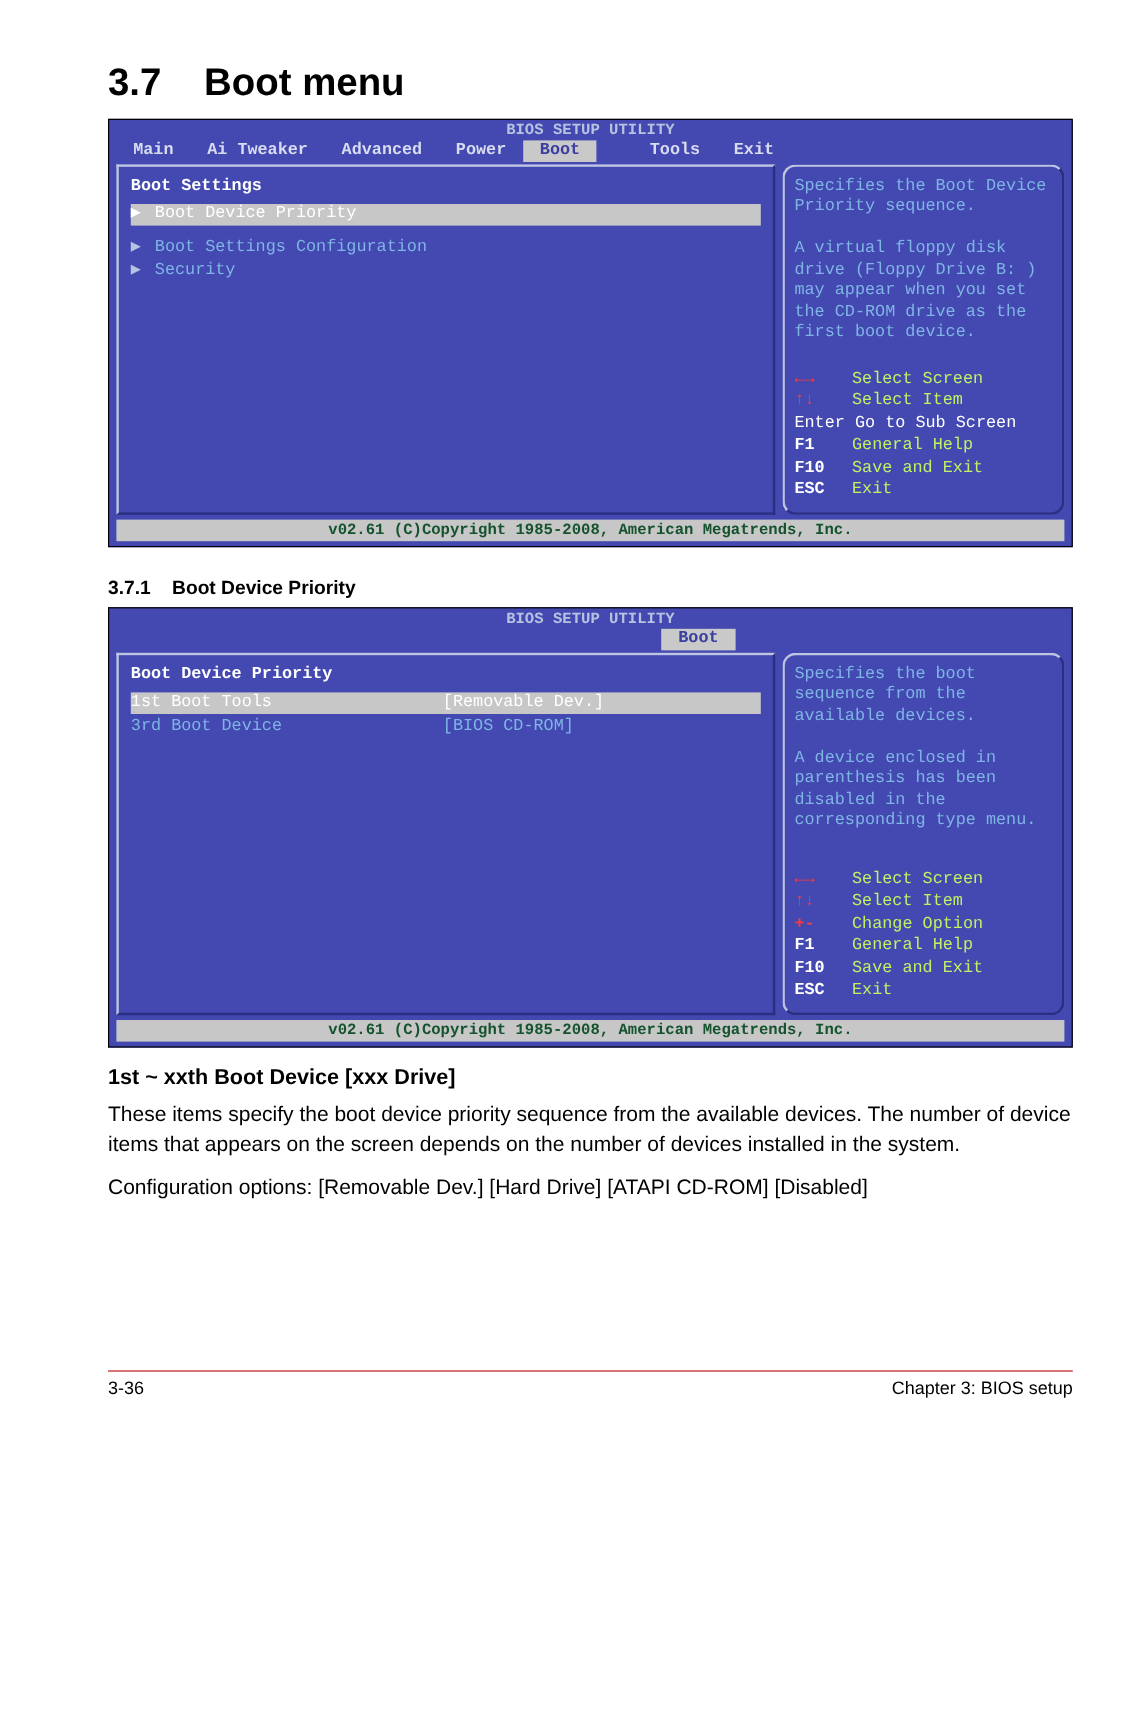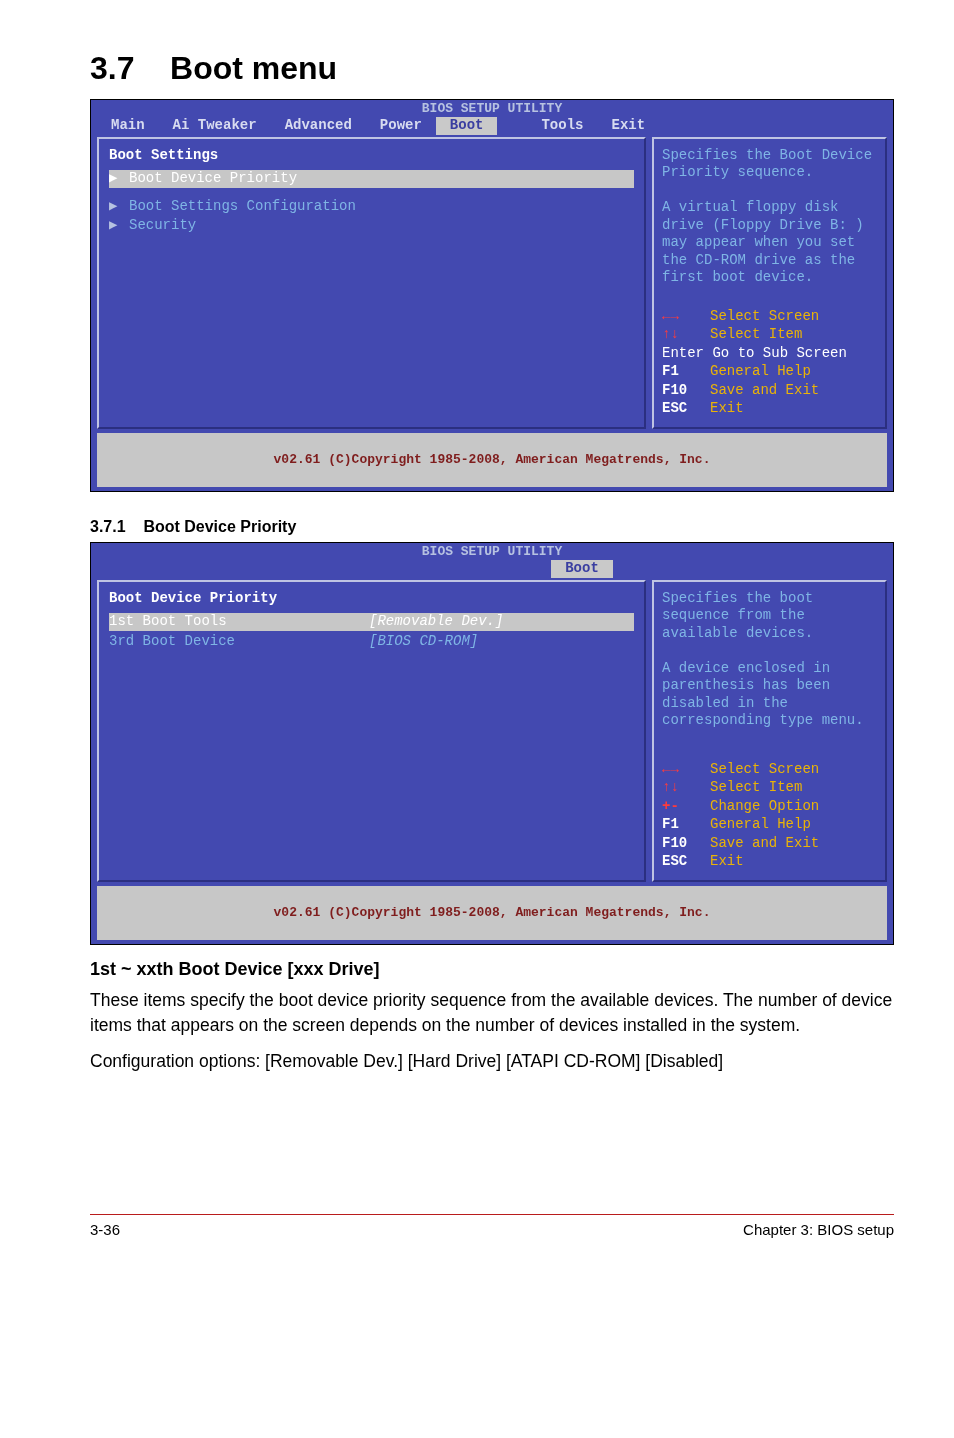--- a/index.html
+++ b/index.html
@@ -86,20 +86,21 @@
   .bios-right {
     width: 215px;
     border-top: 2px solid #bfc4e3;
     border-left: 2px solid #bfc4e3;
     border-right: 2px solid #2b2f80;
     border-bottom: 2px solid #2b2f80;
     padding: 8px 8px 8px 8px;
     display: flex;
     flex-direction: column;
     justify-content: space-between;
+    border-radius: 11px;
   }
   .bios-left .heading-white {
     color: #ffffff;
     font-weight: bold;
     margin-bottom: 6px;
   }
   .bios-left .row {
     display: flex;
     align-items: flex-start;
     gap: 8px;
@@ -111,48 +112,48 @@
     color: #b7c2e1;
     font-weight: bold;
   }
   .bios-left .row.selected {
     background: #c7c7c7;
     color: #ffffff;
   }
   .bios-left .row.selected .ptr { color: #ffffff; }
   .bios-left .row.selected .label { color: #ffffff; }
   .bios-left .label { flex: 0 0 48%; }
-  .bios-left .value { color: #7fb5e5; font-style: italic; }
+  .bios-left .value { color: #7fb5e5; }
 
   .bios-right .help-text {
     color: #7fb5e5;
     white-space: pre-line;
   }
   .nav-block {
     color: #ffffff;
     margin-top: 10px;
   }
   .nav-block .nav-row {
     display: flex;
     gap: 6px;
     margin: 1px 0;
   }
   .nav-block .k { color: #ffffff; width: 42px; font-weight: bold;}
   .nav-block .k.arrows { color: #ff3b3b; }
-  .nav-block .d { color: #eab308; }
+  .nav-block .d { color: #bef264; }
   .nav-block .full { color: #ffffff; }
 
   .bios-footer {
     text-align: center;
     background: #c7c7c7;
-    color: #7f1d1d;
+    color: #14532d;
     margin: 0 6px 4px 6px;
     font-weight: bold;
     font-size: 13px;
-    padding: 19px 0;
+    padding: 1px 0;
   }
 
   
   .page-footer {
     display: flex;
     justify-content: space-between;
     border-top: 1px solid #b91c1c;
     margin-top: 140px;
     padding-top: 6px;
     font-size: 15px;

